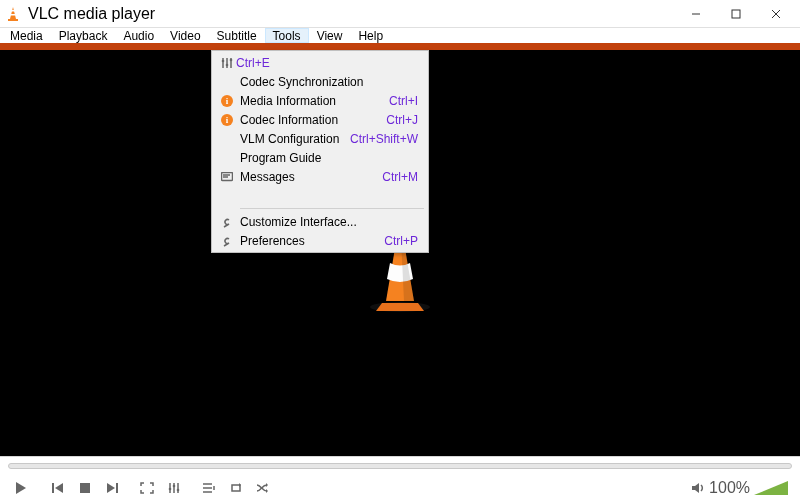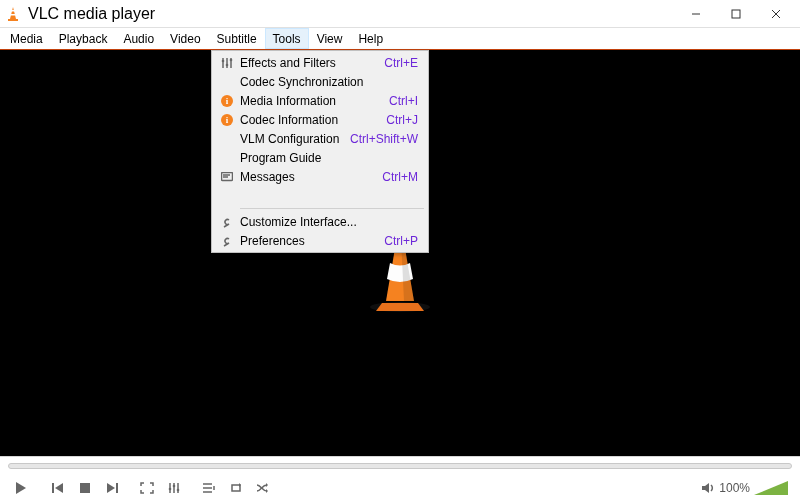--- a/index.html
+++ b/index.html
@@ -7,21 +7,21 @@
 
   
   .titlebar { height: 28px; display: flex; align-items: center; padding: 0 4px; border-bottom: 1px solid #e0e0e0; }
   .titlebar .app-icon { width: 18px; height: 18px; margin-right: 6px; display: flex; align-items: center; justify-content: center; }
   .titlebar .title { font-size: 16px; color: #000; flex: 1; }
   .winbtns { display: flex; }
   .winbtn { width: 40px; height: 28px; display: flex; align-items: center; justify-content: center; font-size: 12px; color: #333; }
   .winbtn svg { stroke: #333; stroke-width: 1; fill: none; }
 
   
-  .menubar { height: 22px; display: flex; align-items: stretch; padding: 0 2px; border-bottom: 1px solid #c2410c; font-size: 12px; background: #fff; }
+  .menubar { height: 22px; display: flex; align-items: stretch; padding: 0 2px; border-bottom: 7px solid #c2410c; font-size: 12px; background: #fff; }
   .menu-item { padding: 0 8px; display: flex; align-items: center; cursor: default; }
   .menu-item.open { background: #e5f1fb; border: 1px solid #cce8ff; padding: 0 7px; text-align: center; }
 
   
   .dropdown {
     position: absolute;
     top: 50px;
     left: 211px;
     width: 218px;
     background: #f0f0f0;
@@ -46,21 +46,21 @@
   
   .bottom { position: absolute; left:0; right:0; bottom:0; height:48px; background:#fff; border-top:1px solid #d6d6d6; }
   .seekbar { height:14px; display:flex; align-items:center; padding: 3px 8px 0 8px; }
   .seek-track { flex:1; height:6px; background:#e6e6e6; border:1px solid #c8c8c8; border-radius:3px; position:relative; }
   .controls { height:34px; display:flex; align-items:center; padding: 0 6px; }
   .ctrl-btn { width:26px; height:26px; display:flex; align-items:center; justify-content:center; color:#555; border-radius:3px; margin-right:1px; }
   .ctrl-btn.play { width:30px; }
   .ctrl-gap { width:8px; }
   .spacer { flex:1; }
   .volume { display:flex; align-items:center; gap:4px; padding-right:6px; }
-  .vol-label { font-size:12px; color:#555; }
+  .vol-label { font-size:16px; color:#555; }
   .vol-tri-wrap { width:34px; height:14px; position:relative; overflow:hidden; }
   .vol-tri-wrap::before { content:""; position:absolute; right:0; bottom:0; width:0; height:0; border-left:34px solid transparent; border-bottom:14px solid #7cb342; }
   .vol-tri-wrap::after { content:""; position:absolute; right:0; bottom:0; width:0; height:0; border-left:34px solid transparent; border-bottom:14px solid rgba(0,0,0,0); }
 
   
   .ico { stroke:#666; stroke-width:1.5; fill:none; }
   .ico-fill { fill:#666; stroke:none; }
 
   
   .cone-wrap { position:relative; width:80px; height:100px; transform: translateY(10px); }
@@ -129,21 +129,20 @@
           <g class="ico">
             <line x1="2" y1="1" x2="2" y2="11"></line>
             <line x1="6" y1="1" x2="6" y2="11"></line>
             <line x1="10" y1="1" x2="10" y2="11"></line>
             <circle cx="2" cy="4" r="1.3" class="ico-fill"></circle>
             <circle cx="6" cy="8" r="1.3" class="ico-fill"></circle>
             <circle cx="10" cy="3" r="1.3" class="ico-fill"></circle>
           </g>
         </svg>
     </div>
-    <div class="dd-label">Effects and Filters</div>
     <div class="dd-shortcut">Ctrl+E</div>
   </div>
   <div class="dd-row">
     <div class="dd-icon"></div>
     <div class="dd-label">Codec Synchronization</div>
     <div class="dd-shortcut"></div>
   </div>
   <div class="dd-row">
     <div class="dd-icon info">
         <div class="info-circ">i</div>

